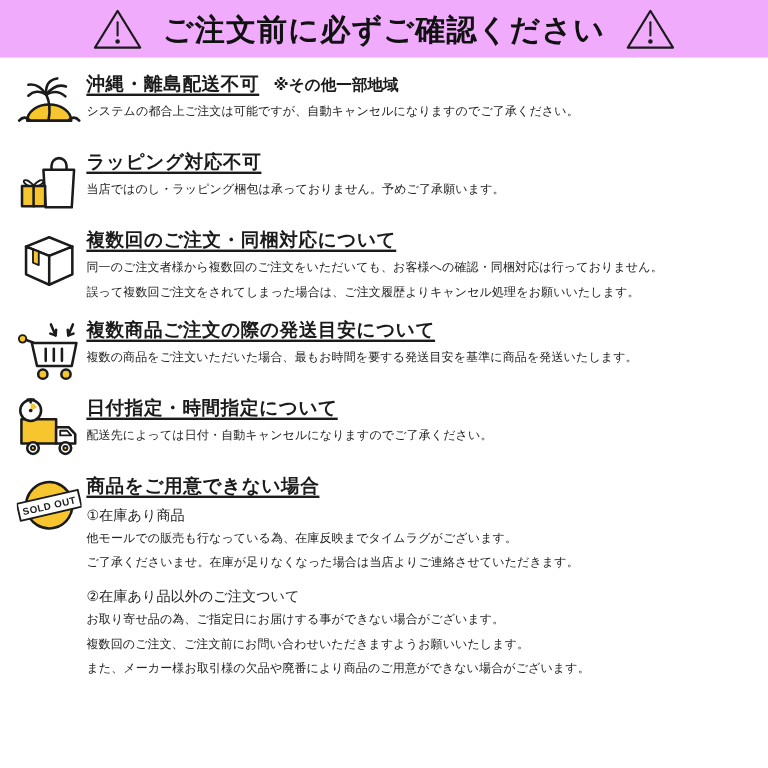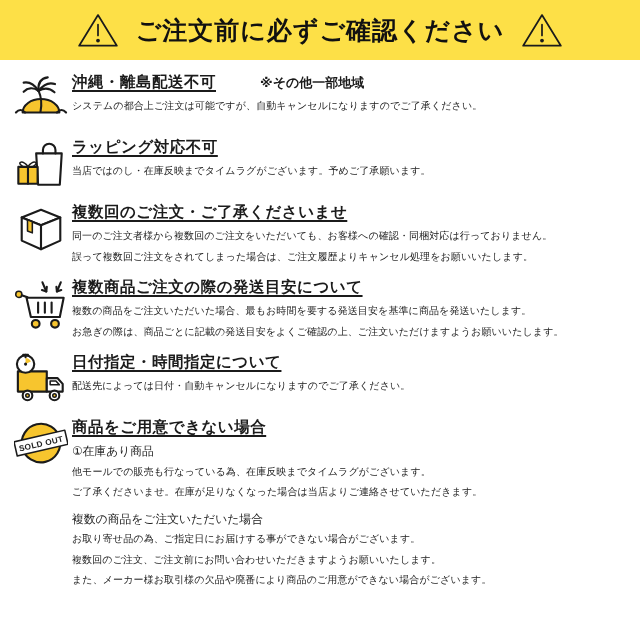--- a/index.html
+++ b/index.html
@@ -1,31 +1,31 @@
 <!DOCTYPE html>
 <html lang="ja"><head>
 <meta charset="utf-8">
 <style>
   * { margin:0; padding:0; box-sizing:border-box; }
   html,body { width:640px; height:640px; background:#ffffff; overflow:hidden;
     font-family:"Liberation Sans","DejaVu Sans",sans-serif; color:#1b1b1b; }
 
-  .banner { height:60px; background:#fde047; display:flex; align-items:center;
+  .banner { height:48px; background:#f0abfc; display:flex; align-items:center;
     justify-content:center; gap:16px; }
   .banner-title { font-size:25px; font-weight:bold; letter-spacing:1px; color:#111; }
   .warn-svg { width:44px; height:38px; display:block; }
 
   .content { padding:12px 8px 0 10px; }
 
   .section { display:flex; margin-bottom:10px; }
   .icon-col { flex:0 0 62px; display:flex; justify-content:center; align-items:flex-start; padding-top:1px; }
   .icon-col svg { width:54px; height:54px; display:block; }
   .sec-body { flex:1; min-width:0; }
 
-  .title-row { display:flex; align-items:baseline; margin-bottom:3px;gap:32px; }
+  .title-row { display:flex; align-items:baseline; margin-bottom:3px; }
   .sec-title { font-size:15.5px; font-weight:bold; letter-spacing:0.5px;
     text-decoration:underline; text-underline-offset:3px; text-decoration-thickness:1.5px; }
   .sec-note { font-size:13px; font-weight:bold; margin-left:12px; }
 
   .body-line { font-size:10px; line-height:20.5px; letter-spacing:0.1px; color:#222;font-family:Liberation Serif, serif; }
   .sub-heading { font-size:11.8px; line-height:20.5px; color:#222; }
   .sub-block-2 { margin-top:6px; }
 
   .ink { stroke:#1b1b1b; stroke-width:2.2; fill:none; stroke-linecap:round; stroke-linejoin:round; }
   .ink-thin { stroke:#1b1b1b; stroke-width:1.6; fill:none; stroke-linecap:round; stroke-linejoin:round; }
@@ -84,36 +84,36 @@
         <rect class="fill-yellow ink" x="4.5" y="30" width="20" height="17.5"></rect>
         <line class="ink" x1="14.5" y1="30" x2="14.5" y2="47.5"></line>
         <path class="ink-thin" d="M14.5 29.5 c-7 -8 -12.5 -3.5 -4.5 0.5"></path>
         <path class="ink-thin" d="M14.5 29.5 c7 -8 12.5 -3.5 4.5 0.5"></path>
       </svg>
     </div>
     <div class="sec-body">
       <div class="title-row">
         <span class="sec-title">ラッピング対応不可</span>
       </div>
-      <div class="body-line">当店ではのし・在庫反映までタイムラグがございます。予めご了承願います。</div>
+      <div class="body-line">当店ではのし・ラッピング梱包は承っておりません。予めご了承願います。</div>
     </div>
   </div>
 
   <div class="section">
     <div class="icon-col">
       <svg viewBox="0 0 56 56">
         <polygon class="fill-white ink" points="28,7 48,15 28,23 8,15"></polygon>
         <path class="fill-white ink" d="M8 15 V39 L28 48 L48 39 V15 L28 23 Z"></path>
         <line class="ink" x1="28" y1="23" x2="28" y2="48"></line>
         <polygon class="fill-yellow ink-thin" points="14,17.5 19,19.5 19,31 14,29"></polygon>
       </svg>
     </div>
     <div class="sec-body">
       <div class="title-row">
-        <span class="sec-title">複数回のご注文・ご了承くださいませ</span>
+        <span class="sec-title">複数回のご注文・同梱対応について</span>
       </div>
       <div class="body-line">同一のご注文者様から複数回のご注文をいただいても、お客様への確認・同梱対応は行っておりません。</div>
       <div class="body-line">誤って複数回ご注文をされてしまった場合は、ご注文履歴よりキャンセル処理をお願いいたします。</div>
     </div>
   </div>
 
   <div class="section">
     <div class="icon-col">
       <svg viewBox="0 0 56 56">
         <circle class="fill-yellow ink-thin" cx="5" cy="17" r="3.2"></circle>
@@ -128,21 +128,20 @@
         <path class="ink" d="M44.5 14 l4.5 -1.5 M44.5 14 l-0.5 -4.8"></path>
         <circle class="fill-yellow ink" cx="22.5" cy="47.5" r="4"></circle>
         <circle class="fill-yellow ink" cx="42.5" cy="47.5" r="4"></circle>
       </svg>
     </div>
     <div class="sec-body">
       <div class="title-row">
         <span class="sec-title">複数商品ご注文の際の発送目安について</span>
       </div>
       <div class="body-line">複数の商品をご注文いただいた場合、最もお時間を要する発送目安を基準に商品を発送いたします。</div>
-      <div class="body-line">お急ぎの際は、商品ごとに記載の発送目安をよくご確認の上、ご注文いただけますようお願いいたします。</div>
     </div>
   </div>
 
   <div class="section">
     <div class="icon-col">
       <svg viewBox="0 0 56 56">
         <rect class="fill-yellow ink" x="4" y="19" width="30" height="21"></rect>
         <path class="fill-white ink" d="M34 26 H45 L50.5 32 V40 H34 Z"></path>
         <path class="fill-white ink-thin" d="M37.5 29 h6 l3.5 4 h-9.5 Z"></path>
         <circle class="fill-white ink" cx="12" cy="11.5" r="9"></circle>
@@ -177,21 +176,21 @@
     <div class="sec-body">
       <div class="title-row">
         <span class="sec-title">商品をご用意できない場合</span>
       </div>
       <div>
         <div class="sub-heading">①在庫あり商品</div>
         <div class="body-line">他モールでの販売も行なっている為、在庫反映までタイムラグがございます。</div>
         <div class="body-line">ご了承くださいませ。在庫が足りなくなった場合は当店よりご連絡させていただきます。</div>
       </div>
       <div class="sub-block-2">
-        <div class="sub-heading">複数の商品をご注文いただいた場合</div>
+        <div class="sub-heading">②在庫あり品以外のご注文ついて</div>
         <div class="body-line">お取り寄せ品の為、ご指定日にお届けする事ができない場合がございます。</div>
         <div class="body-line">複数回のご注文、ご注文前にお問い合わせいただきますようお願いいたします。</div>
         <div class="body-line">また、メーカー様お取引様の欠品や廃番により商品のご用意ができない場合がございます。</div>
 
       </div>
     </div>
   </div>
 
 </div>
 

